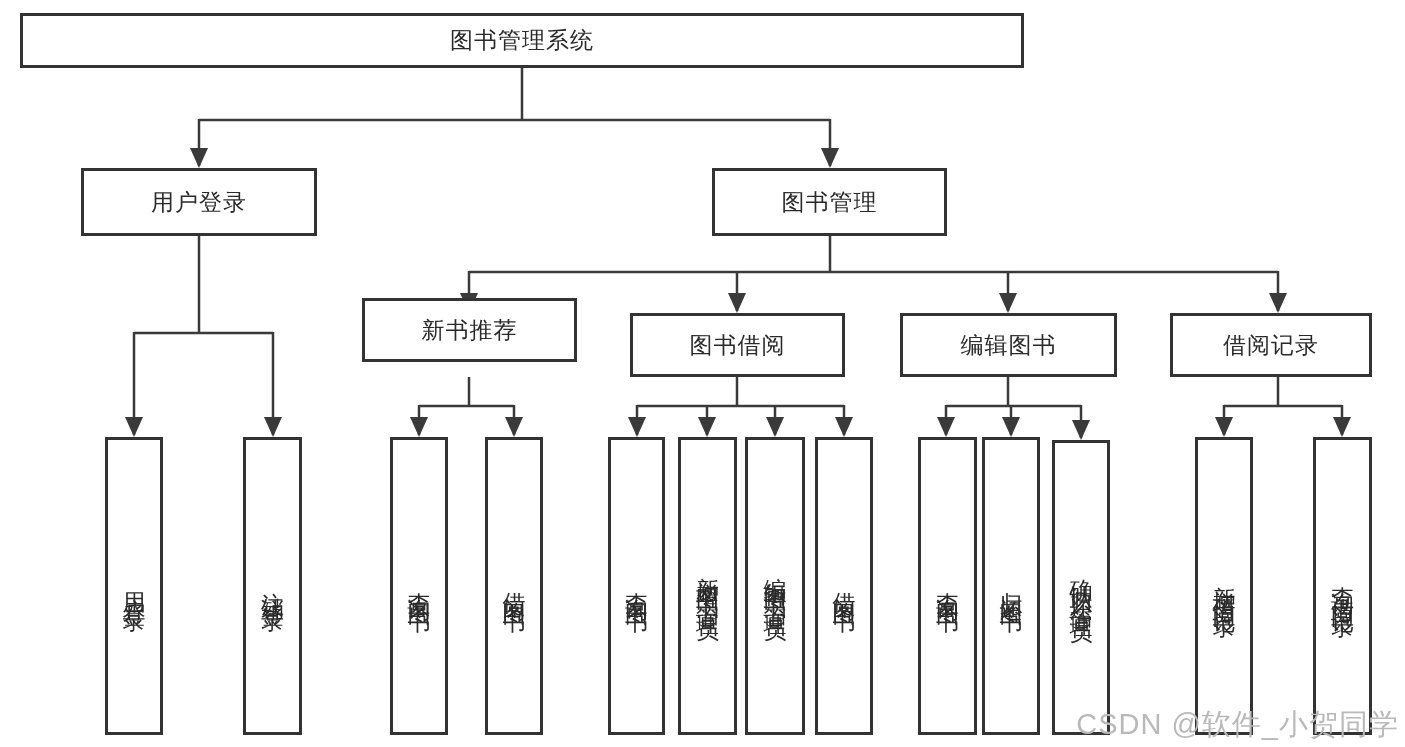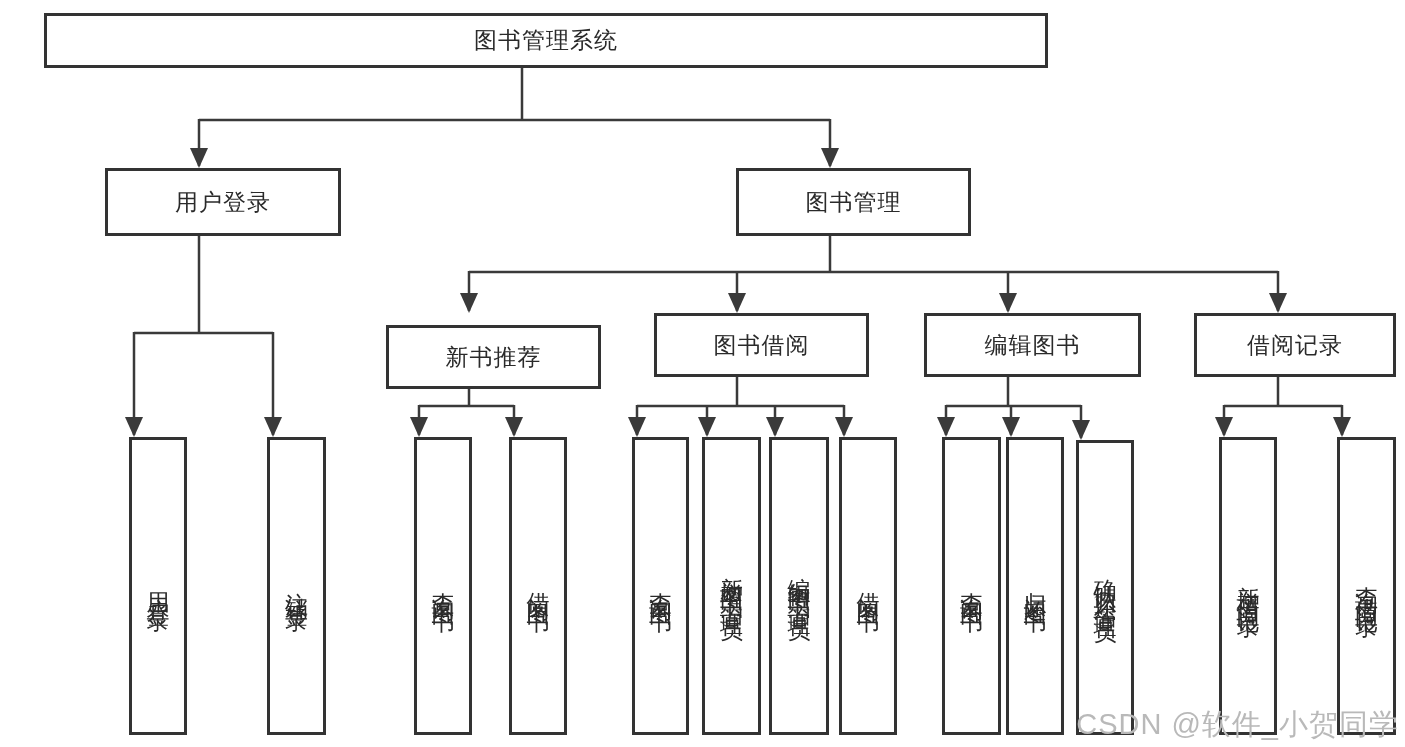--- a/index.html
+++ b/index.html
@@ -26,21 +26,20 @@
     box-sizing: border-box;
     border: 3px solid #333333;
     background: #ffffff;
     display: flex;
     align-items: center;
     justify-content: center;
     color: #2a2a2a;
     font-size: 23px;
     letter-spacing: 1px;
     z-index: 2;
-    margin-left: 24px;
   }
   .vnode {
     writing-mode: vertical-rl;
     text-orientation: mixed;
     letter-spacing: 6px;
     line-height: 1;
     font-size: 23px;
     text-align: center;
   }
   .watermark {
@@ -100,21 +99,21 @@
       <line x1="1224" y1="405" x2="1224" y2="435" marker-end="url(#ah)"></line>
       <line x1="1342" y1="405" x2="1342" y2="435" marker-end="url(#ah)"></line>
     </g>
   </svg>
 
   <div class="node" style="left:20px; top:13px; width:1004px; height:55px;">图书管理系统</div>
 
   <div class="node" style="left:81px; top:168px; width:236px; height:68px;">用户登录</div>
   <div class="node" style="left:712px; top:168px; width:235px; height:68px;text-align:right;">图书管理</div>
 
-  <div class="node" style="left:362px; top:325px; width:215px; height:64px;">新书推荐</div>
+  <div class="node" style="left:362px; top:298px; width:215px; height:64px;">新书推荐</div>
   <div class="node" style="left:630px; top:313px; width:215px; height:64px;">图书借阅</div>
   <div class="node" style="left:900px; top:313px; width:217px; height:64px;">编辑图书</div>
   <div class="node" style="left:1170px; top:313px; width:202px; height:64px;">借阅记录</div>
 
   <div class="node vnode" style="left:105px; top:437px; width:58px; height:298px;">用户登录</div>
   <div class="node vnode" style="left:243px; top:437px; width:59px; height:298px;">注销登录</div>
 
   <div class="node vnode" style="left:390px; top:437px; width:58px; height:298px;">查询图书</div>
   <div class="node vnode" style="left:485px; top:437px; width:58px; height:298px;">借阅图书</div>
 

